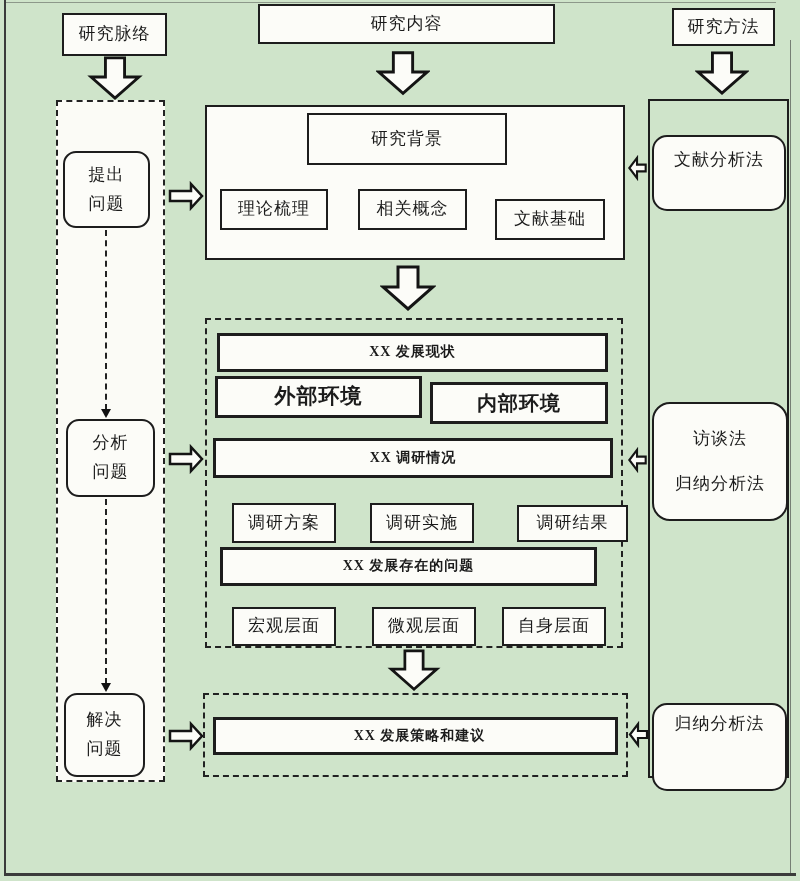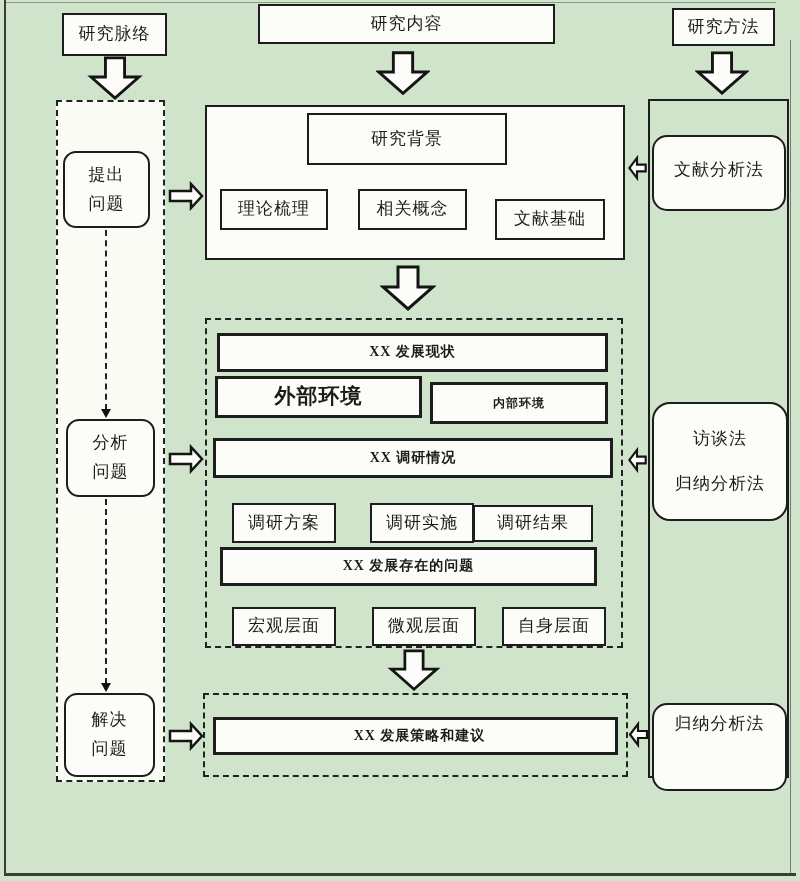--- a/index.html
+++ b/index.html
@@ -22,21 +22,21 @@
   .stage { flex-direction:column; line-height:1.7; border-radius:13px; }
   .dashedpanel { position:absolute; border:2px dashed #222; background:transparent; }
   .leftpanel { background:#fbfbf6; }
   .solidpanel { position:absolute; border:2px solid #1d1d1d; background:transparent; }
   .arrow { position:absolute; }
   .dashline { position:absolute; width:0; border-left:2px dashed #222; }
   .ahead { position:absolute; width:0; height:0;
     border-left:5px solid transparent; border-right:5px solid transparent;
     border-top:9px solid #111; }
   .vstack { flex-direction:column; justify-content:space-evenly;text-align:right; }
-  .topalign { align-items:flex-start; padding-top:23px; }
+  .topalign { align-items:flex-start; padding-top:13px; }
 </style>
 </head>
 <body>
 
 <div class="page">
 
   <div class="pborder" style="left:4px;top:0;width:2px;height:876px;"></div>
   <div class="pborder" style="left:4px;top:2px;width:772px;height:1px;opacity:.45;"></div>
   <div class="pborder" style="left:790px;top:40px;width:1px;height:834px;opacity:.6;"></div>
   <div class="pborder" style="left:4px;top:873px;width:792px;height:3px;"></div>
@@ -70,21 +70,21 @@
   <div class="dashedpanel leftpanel" style="left:56px;top:100px;width:109px;height:682px;"></div>
 
   <div class="box stage" style="left:63px;top:151px;width:87px;height:77px;">
     <span>提出</span>
     <span>问题</span>
   </div>
   <div class="box stage" style="left:66px;top:419px;width:89px;height:78px;">
     <span>分析</span>
     <span>问题</span>
   </div>
-  <div class="box stage" style="left:64px;top:693px;width:91px;height:84px;">
+  <div class="box stage" style="left:64px;top:693px;width:81px;height:84px;">
     <span>解决</span>
     <span>问题</span>
   </div>
 
   <div class="dashline" style="left:105px;top:230px;height:180px;"></div>
   <div class="ahead" style="left:101px;top:409px;"></div>
   <div class="dashline" style="left:105px;top:499px;height:185px;"></div>
   <div class="ahead" style="left:101px;top:683px;"></div>
 
   <svg class="arrow" style="left:168px;top:181px;" width="36" height="30" viewBox="0 0 36 30">
@@ -112,33 +112,33 @@
   </div>
 
   <div class="dashedpanel" style="left:205px;top:318px;width:418px;height:330px;"></div>
 
   <div class="box thick" style="left:217px;top:333px;width:391px;height:39px;">
     <span>XX 发展现状</span>
   </div>
   <div class="box thick" style="left:215px;top:376px;width:207px;height:42px;font-size:21px;">
     <span>外部环境</span>
   </div>
-  <div class="box thick" style="left:430px;top:382px;width:178px;height:42px;font-size:12px;justify-content:center;">
+  <div class="box thick" style="left:430px;top:382px;width:178px;height:42px;font-size:20px;justify-content:center;">
     <span>内部环境</span>
   </div>
   <div class="box thick" style="left:213px;top:438px;width:400px;height:40px;">
     <span>XX 调研情况</span>
   </div>
   <div class="box" style="left:232px;top:503px;width:104px;height:40px;">
     <span>调研方案</span>
   </div>
   <div class="box" style="left:370px;top:503px;width:104px;height:40px;">
     <span>调研实施</span>
   </div>
-  <div class="box" style="left:473px;top:505px;width:120px;height:37px;align-items:center;">
+  <div class="box" style="left:517px;top:505px;width:111px;height:37px;align-items:center;">
     <span>调研结果</span>
   </div>
   <div class="box thick" style="left:220px;top:547px;width:377px;height:39px;">
     <span>XX 发展存在的问题</span>
   </div>
   <div class="box" style="left:232px;top:607px;width:104px;height:39px;">
     <span>宏观层面</span>
   </div>
   <div class="box" style="left:372px;top:607px;width:104px;height:39px;">
     <span>微观层面</span>

